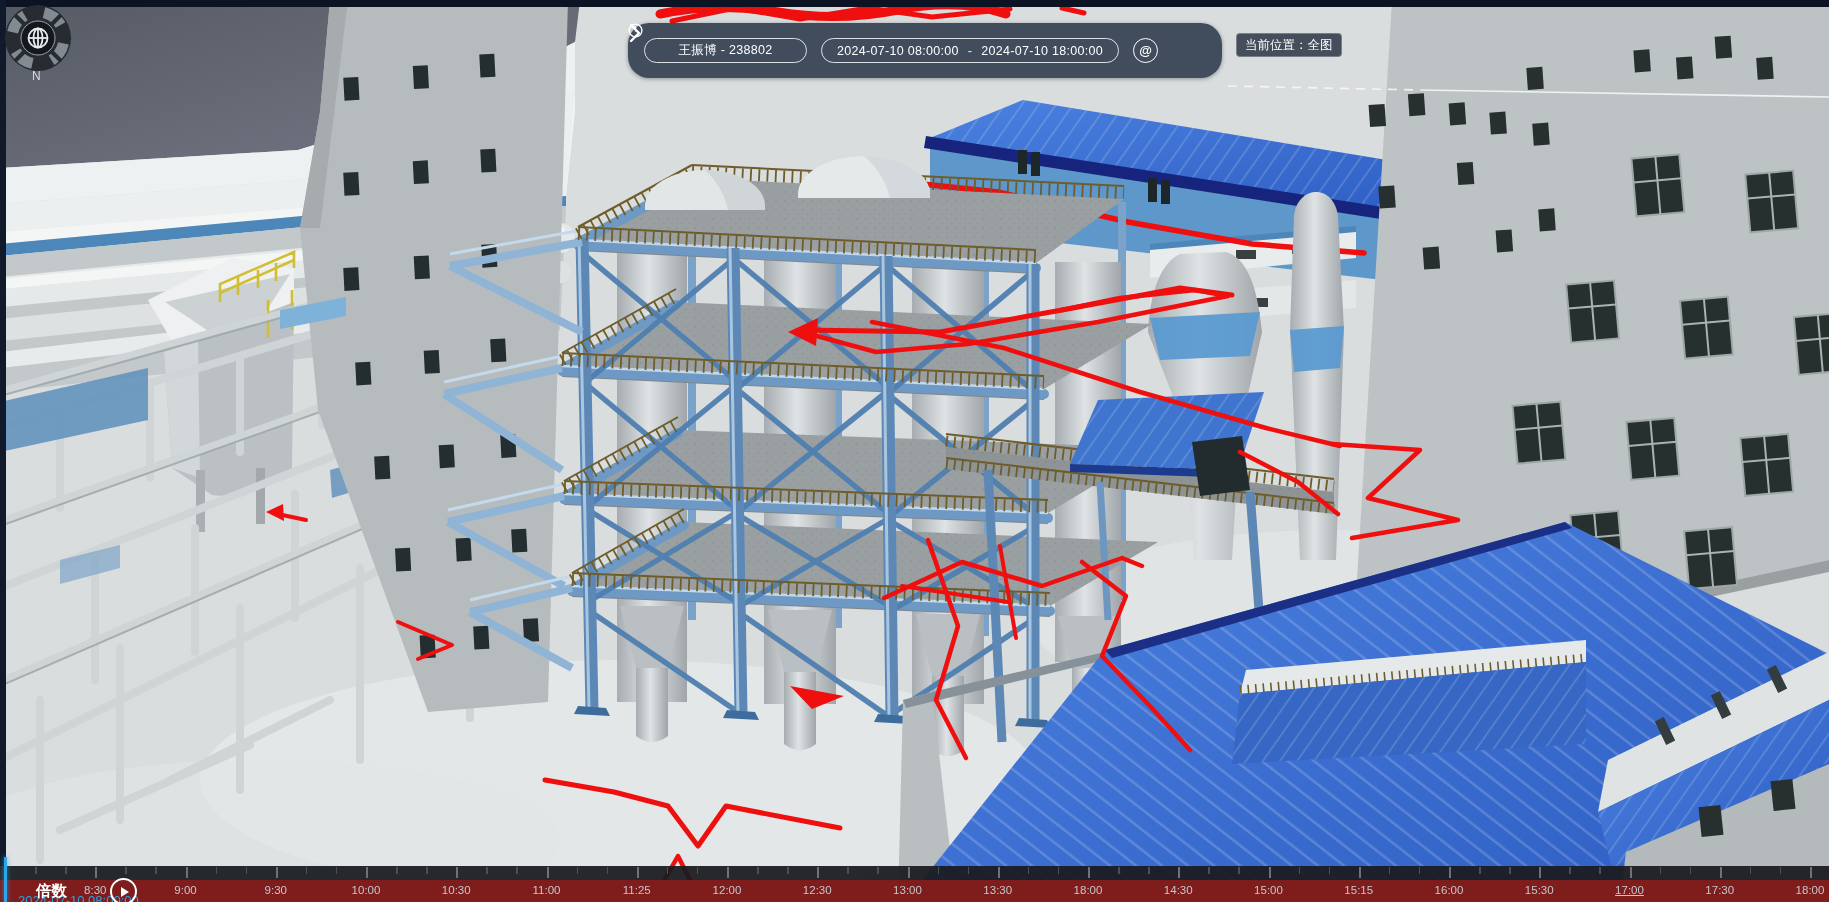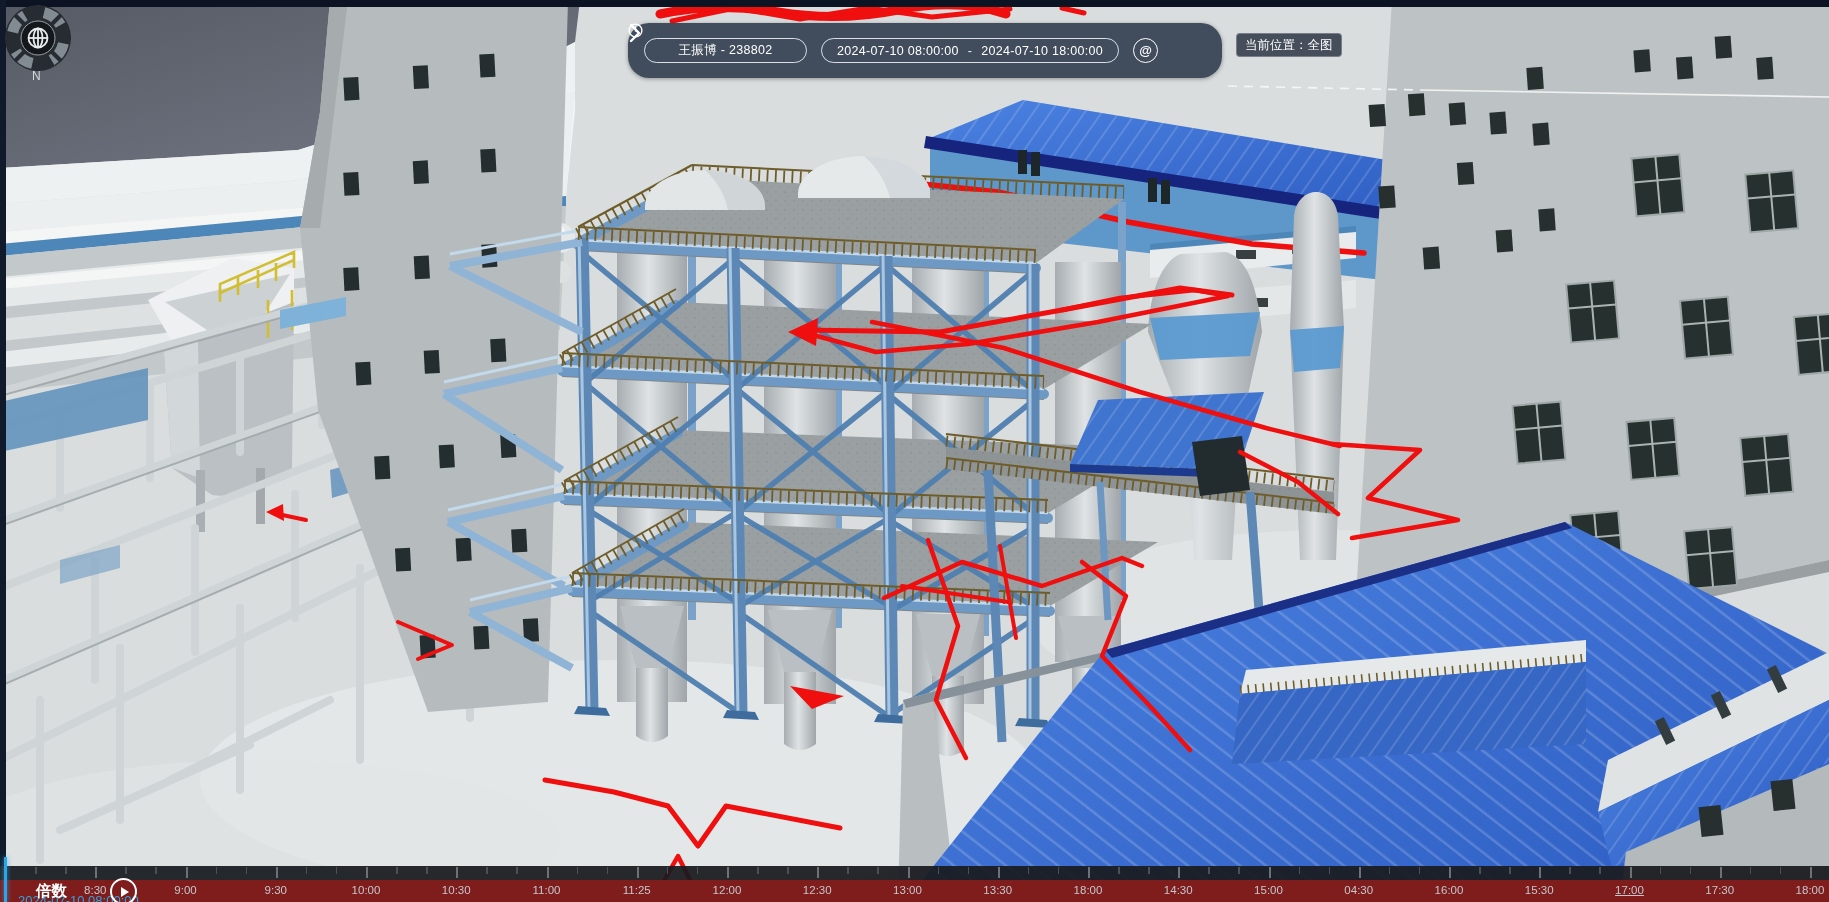--- a/index.html
+++ b/index.html
@@ -618,21 +618,21 @@
       <span class="tl-label" style="left: 456.25px;">10:30</span>
       <span class="tl-label" style="left: 546.5px;">11:00</span>
       <span class="tl-label" style="left: 636.75px;">11:25</span>
       <span class="tl-label" style="left: 727px;">12:00</span>
       <span class="tl-label" style="left: 817.25px;">12:30</span>
       <span class="tl-label" style="left: 907.5px;">13:00</span>
       <span class="tl-label" style="left: 997.75px;">13:30</span>
       <span class="tl-label" style="left: 1088px;">18:00</span>
       <span class="tl-label" style="left: 1178.25px;">14:30</span>
       <span class="tl-label" style="left: 1268.5px;">15:00</span>
-      <span class="tl-label" style="left: 1358.75px;">04:30</span>
+      <span class="tl-label" style="left: 1358.75px;">15:15</span>
       <span class="tl-label" style="left: 1449px; text-align: right;">16:00</span>
       <span class="tl-label" style="left: 1539.25px;">15:30</span>
       <span class="tl-label" style="left: 1629.5px; text-decoration: underline;">17:00</span>
       <span class="tl-label" style="left: 1719.75px;">17:30</span>
       <span class="tl-label" style="left: 1810px;">18:00</span>
     </div>
   <div class="playhead"></div>
   <div class="cur-time">2024-07-10 08:00:00</div>
   <div class="speed-label">倍数</div>
   <button class="play-btn">

